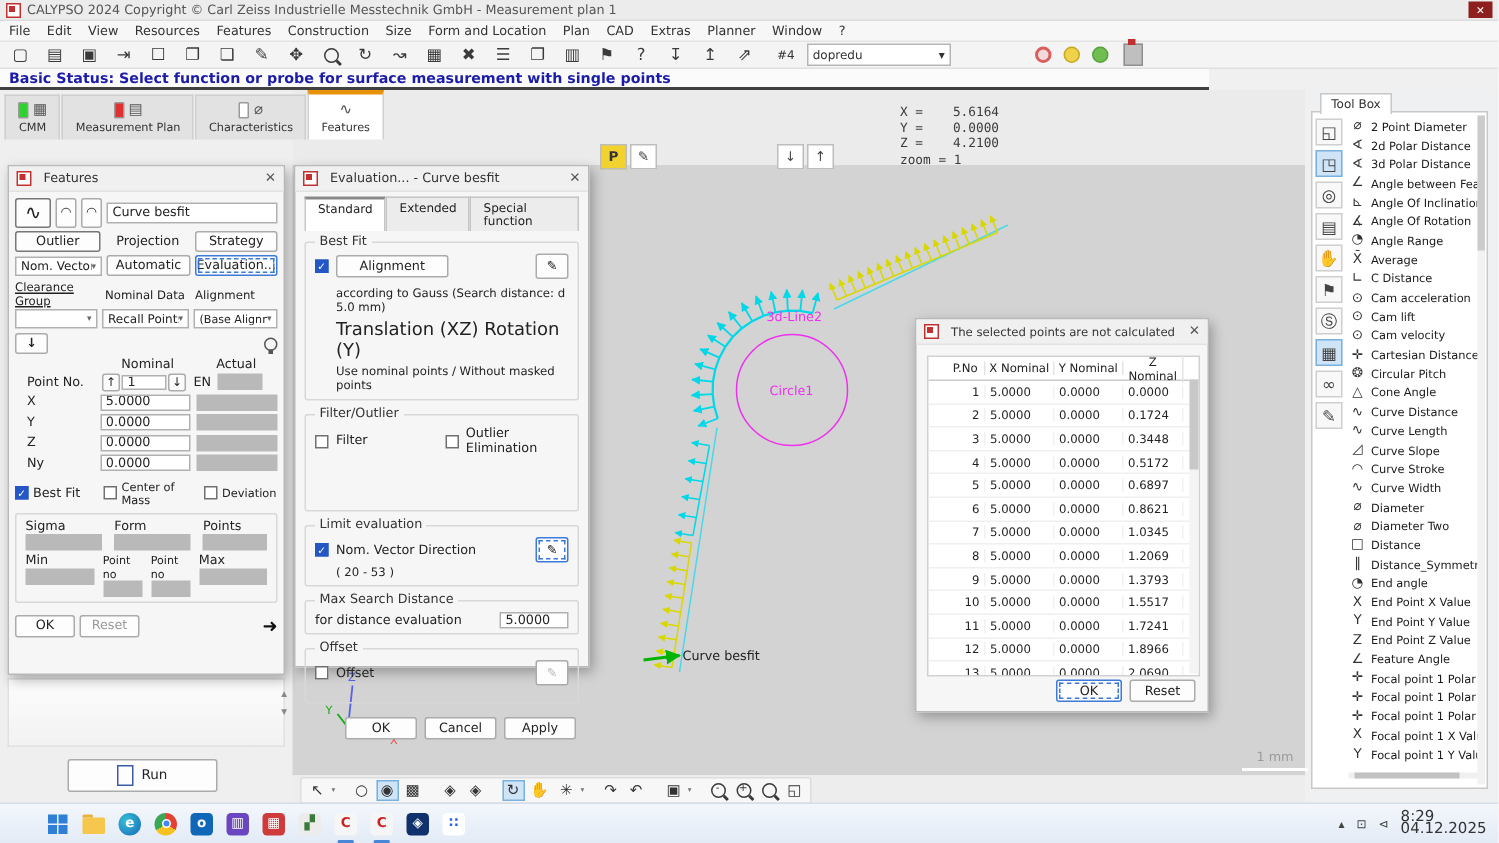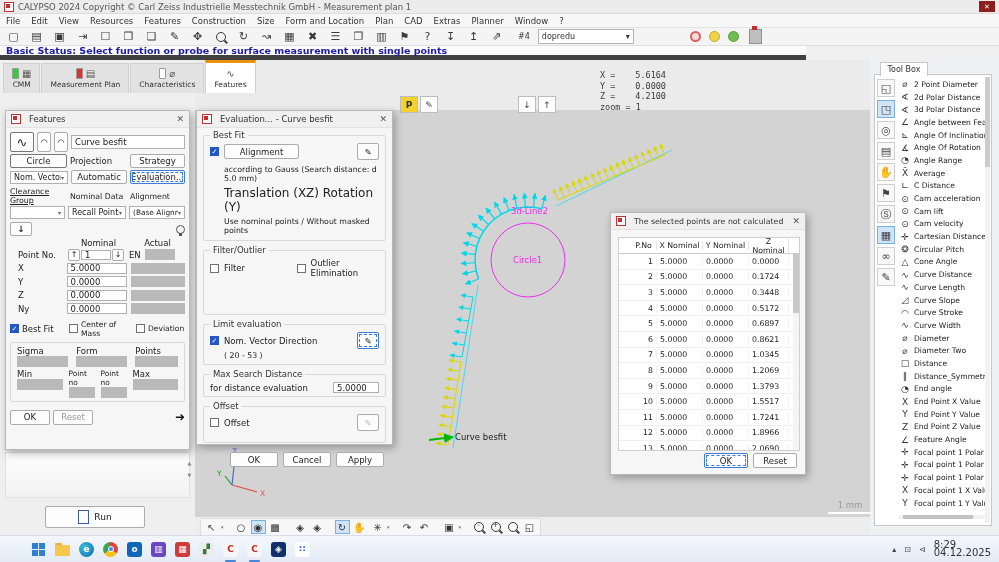--- a/index.html
+++ b/index.html
@@ -20,21 +20,21 @@
   .mag::after{content:"";position:absolute;width:4px;height:1.5px;background:#3a3a3a;left:7px;top:8px;transform:rotate(45deg);}
   .mag .sign{position:absolute;left:0;top:-2px;width:8px;text-align:center;font-size:7px;color:#3a3a3a;}
   .probe-num{font-size:8px;color:#333;margin-left:6px;}
   .probe-select{width:88px;height:13px;border:1px solid #b5b5b5;background:#fff;font-size:8px;display:flex;align-items:center;padding:0 3px;justify-content:space-between;color:#333;}
   .light{width:11px;height:11px;border-radius:50%;}
   .light.red{background:#f3d9d9;border:2px solid #d95f5f;box-sizing:border-box;}
   .light.yellow{background:#efd249;border:1px solid #c7a821;box-sizing:border-box;}
   .light.green{background:#70bd52;border:1px solid #58a03c;box-sizing:border-box;}
   .stamp{width:11px;height:13px;background:#bfbfbf;border:1px solid #8f8f8f;position:relative;margin-left:2px;}
   .stamp::after{content:"";position:absolute;left:2px;top:-4px;width:5px;height:4px;background:#c03030;}
-  .statusbar{position:absolute;left:0;top:46px;width:806px;height:14px;background:#fbfbfb;border-bottom:5px solid #404040;display:flex;align-items:center;padding:0 6px;box-sizing:border-box;}
+  .statusbar{position:absolute;left:0;top:46px;width:806px;height:14px;background:#fbfbfb;border-bottom:2px solid #404040;display:flex;align-items:center;padding:0 6px;box-sizing:border-box;}
   .statusbar span{font-size:9.5px;font-weight:bold;color:#1c1ca8;}
 
   
   .workspace{position:absolute;left:0;top:60px;width:999px;height:475px;}
   .left-col{position:absolute;left:0;top:0;width:195px;height:475px;background:#efefef;}
   .top-strip{position:absolute;left:195px;top:0;width:675px;height:50px;background:#ebebeb;}
   .canvas{position:absolute;left:195px;top:50px;width:675px;height:407px;background:#d3d3d3;}
   .viewbar-area{position:absolute;left:195px;top:457px;width:675px;height:18px;background:#ededed;}
   .toolbox-col{position:absolute;left:870px;top:0;width:129px;height:475px;background:#eef0f2;}
 
@@ -375,22 +375,22 @@
         <span class="ttext">Features</span>
         <span class="dlg-close">✕</span>
       </div>
       <div class="fp-row" style="margin-top:4px;">
         <span class="btn" style="width:28px;height:20px;font-size:13px;border-color:#777;">∿</span>
         <span class="btn" style="width:16px;height:20px;">◠</span>
         <span class="btn" style="width:16px;height:20px;">◠</span>
         <input class="field" style="flex: 1 1 0%; height: 14px;" readonly="" value="Curve besfit">
       </div>
       <div class="fp-row">
-        <span class="btn" style="width:58px;height:14px;border-color:#777;">Circle</span>
-        <span style="width:58px;" class="lbl">Projection</span>
+        <span class="btn" style="width:58px;height:14px;border-color:#777;">Outlier</span>
+        <span style="width:58px;text-align:center;" class="lbl">Projection</span>
         <span class="btn" style="width:56px;height:14px;">Strategy</span>
       </div>
       <div class="fp-row">
         <span class="sel" style="width:58px;height:13px;">
             <span style="overflow:hidden;white-space:nowrap;">Nom. Vector Dire</span>
             <span class="car">▾</span>
           </span>
         <span class="btn" style="width:58px;height:14px;">Automatic</span>
         <span class="btn focused" style="width:56px;height:14px;">Evaluation...</span>
       </div>
@@ -510,20 +510,25 @@
       <span style="width:9px;height:12px;border:1px solid #3a5ba8;margin-right:5px;position:relative;display:inline-block;"></span>
       <span style="font-size:9px;">Run</span>
     </div>
 
     <div class="dlg" style="left:196px;top:50px;width:197px;height:335px;">
       <div class="dlg-title">
         <span class="app-logo"></span>
         <span class="ttext">Evaluation... - Curve besfit</span>
         <span class="dlg-close">✕</span>
       </div>
+      <div style="display:flex;margin:3px 6px 0 6px;" id="eval-tabs">
+          <span style="font-size: 8px; padding: 2px 8px; border-right: 1px solid rgb(197, 197, 197); border-left: 1px solid rgb(197, 197, 197); border-image: initial; border-bottom: none; background: rgb(255, 255, 255); border-top: 2px solid rgb(136, 136, 136);">Standard</span>
+          <span style="font-size: 8px; padding: 2px 8px; border-top: 1px solid rgb(197, 197, 197); border-right: 1px solid rgb(197, 197, 197); border-left: 1px solid rgb(197, 197, 197); border-image: initial; border-bottom: none; background: rgb(236, 236, 236);">Extended</span>
+          <span style="font-size: 8px; padding: 2px 8px; border-top: 1px solid rgb(197, 197, 197); border-right: 1px solid rgb(197, 197, 197); border-left: 1px solid rgb(197, 197, 197); border-image: initial; border-bottom: none; background: rgb(236, 236, 236);">Special function</span>
+        </div>
       <fieldset style="margin:2px 6px 0 6px;">
         <legend>Best Fit</legend>
         <div style="display:flex;align-items:center;gap:5px;">
           <span class="cb on">✓</span>
           <span class="btn" style="width:75px;height:15px;">Alignment</span>
           <span style="flex:1"></span>
           <span class="btn" style="width:22px;height:17px;">✎</span>
         </div>
         <div class="lbl" style="margin:5px 0 0 14px;font-size:7.8px;">according to Gauss (Search distance: d 5.0 mm)</div>
         <div class="lbl" style="margin:3px 0 0 14px;font-size:12px;">Translation (XZ) Rotation (Y)</div>

